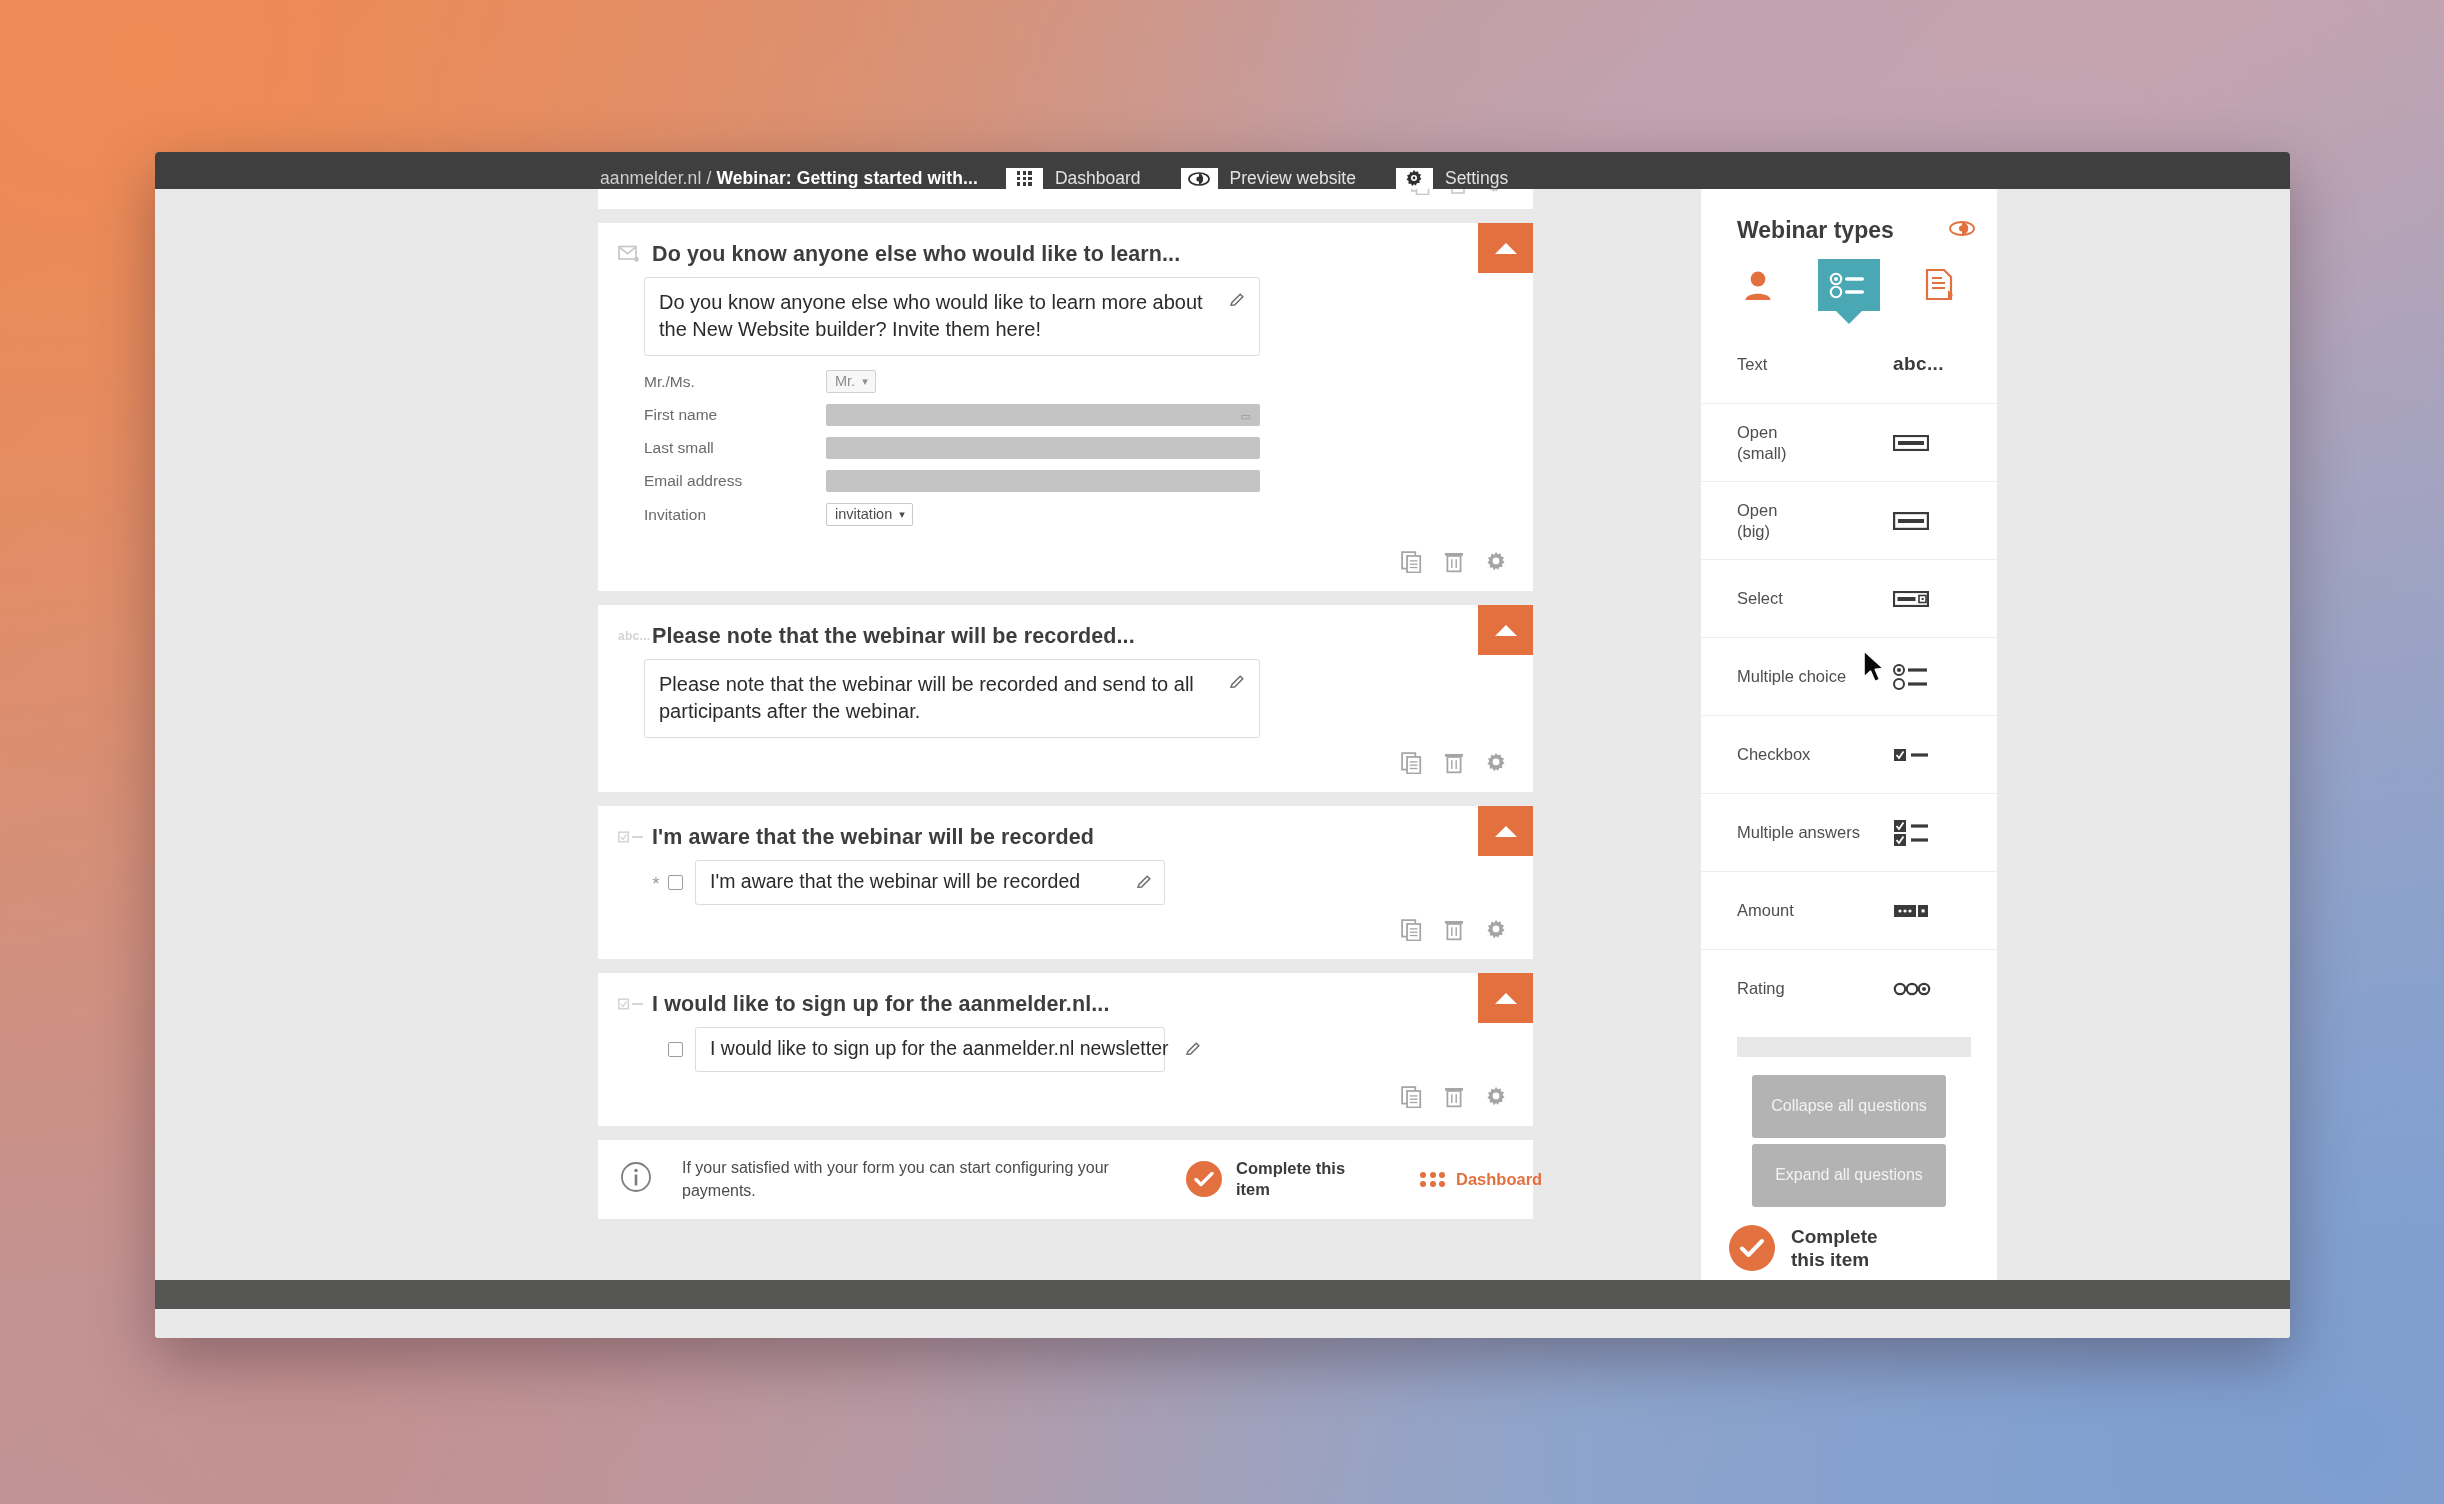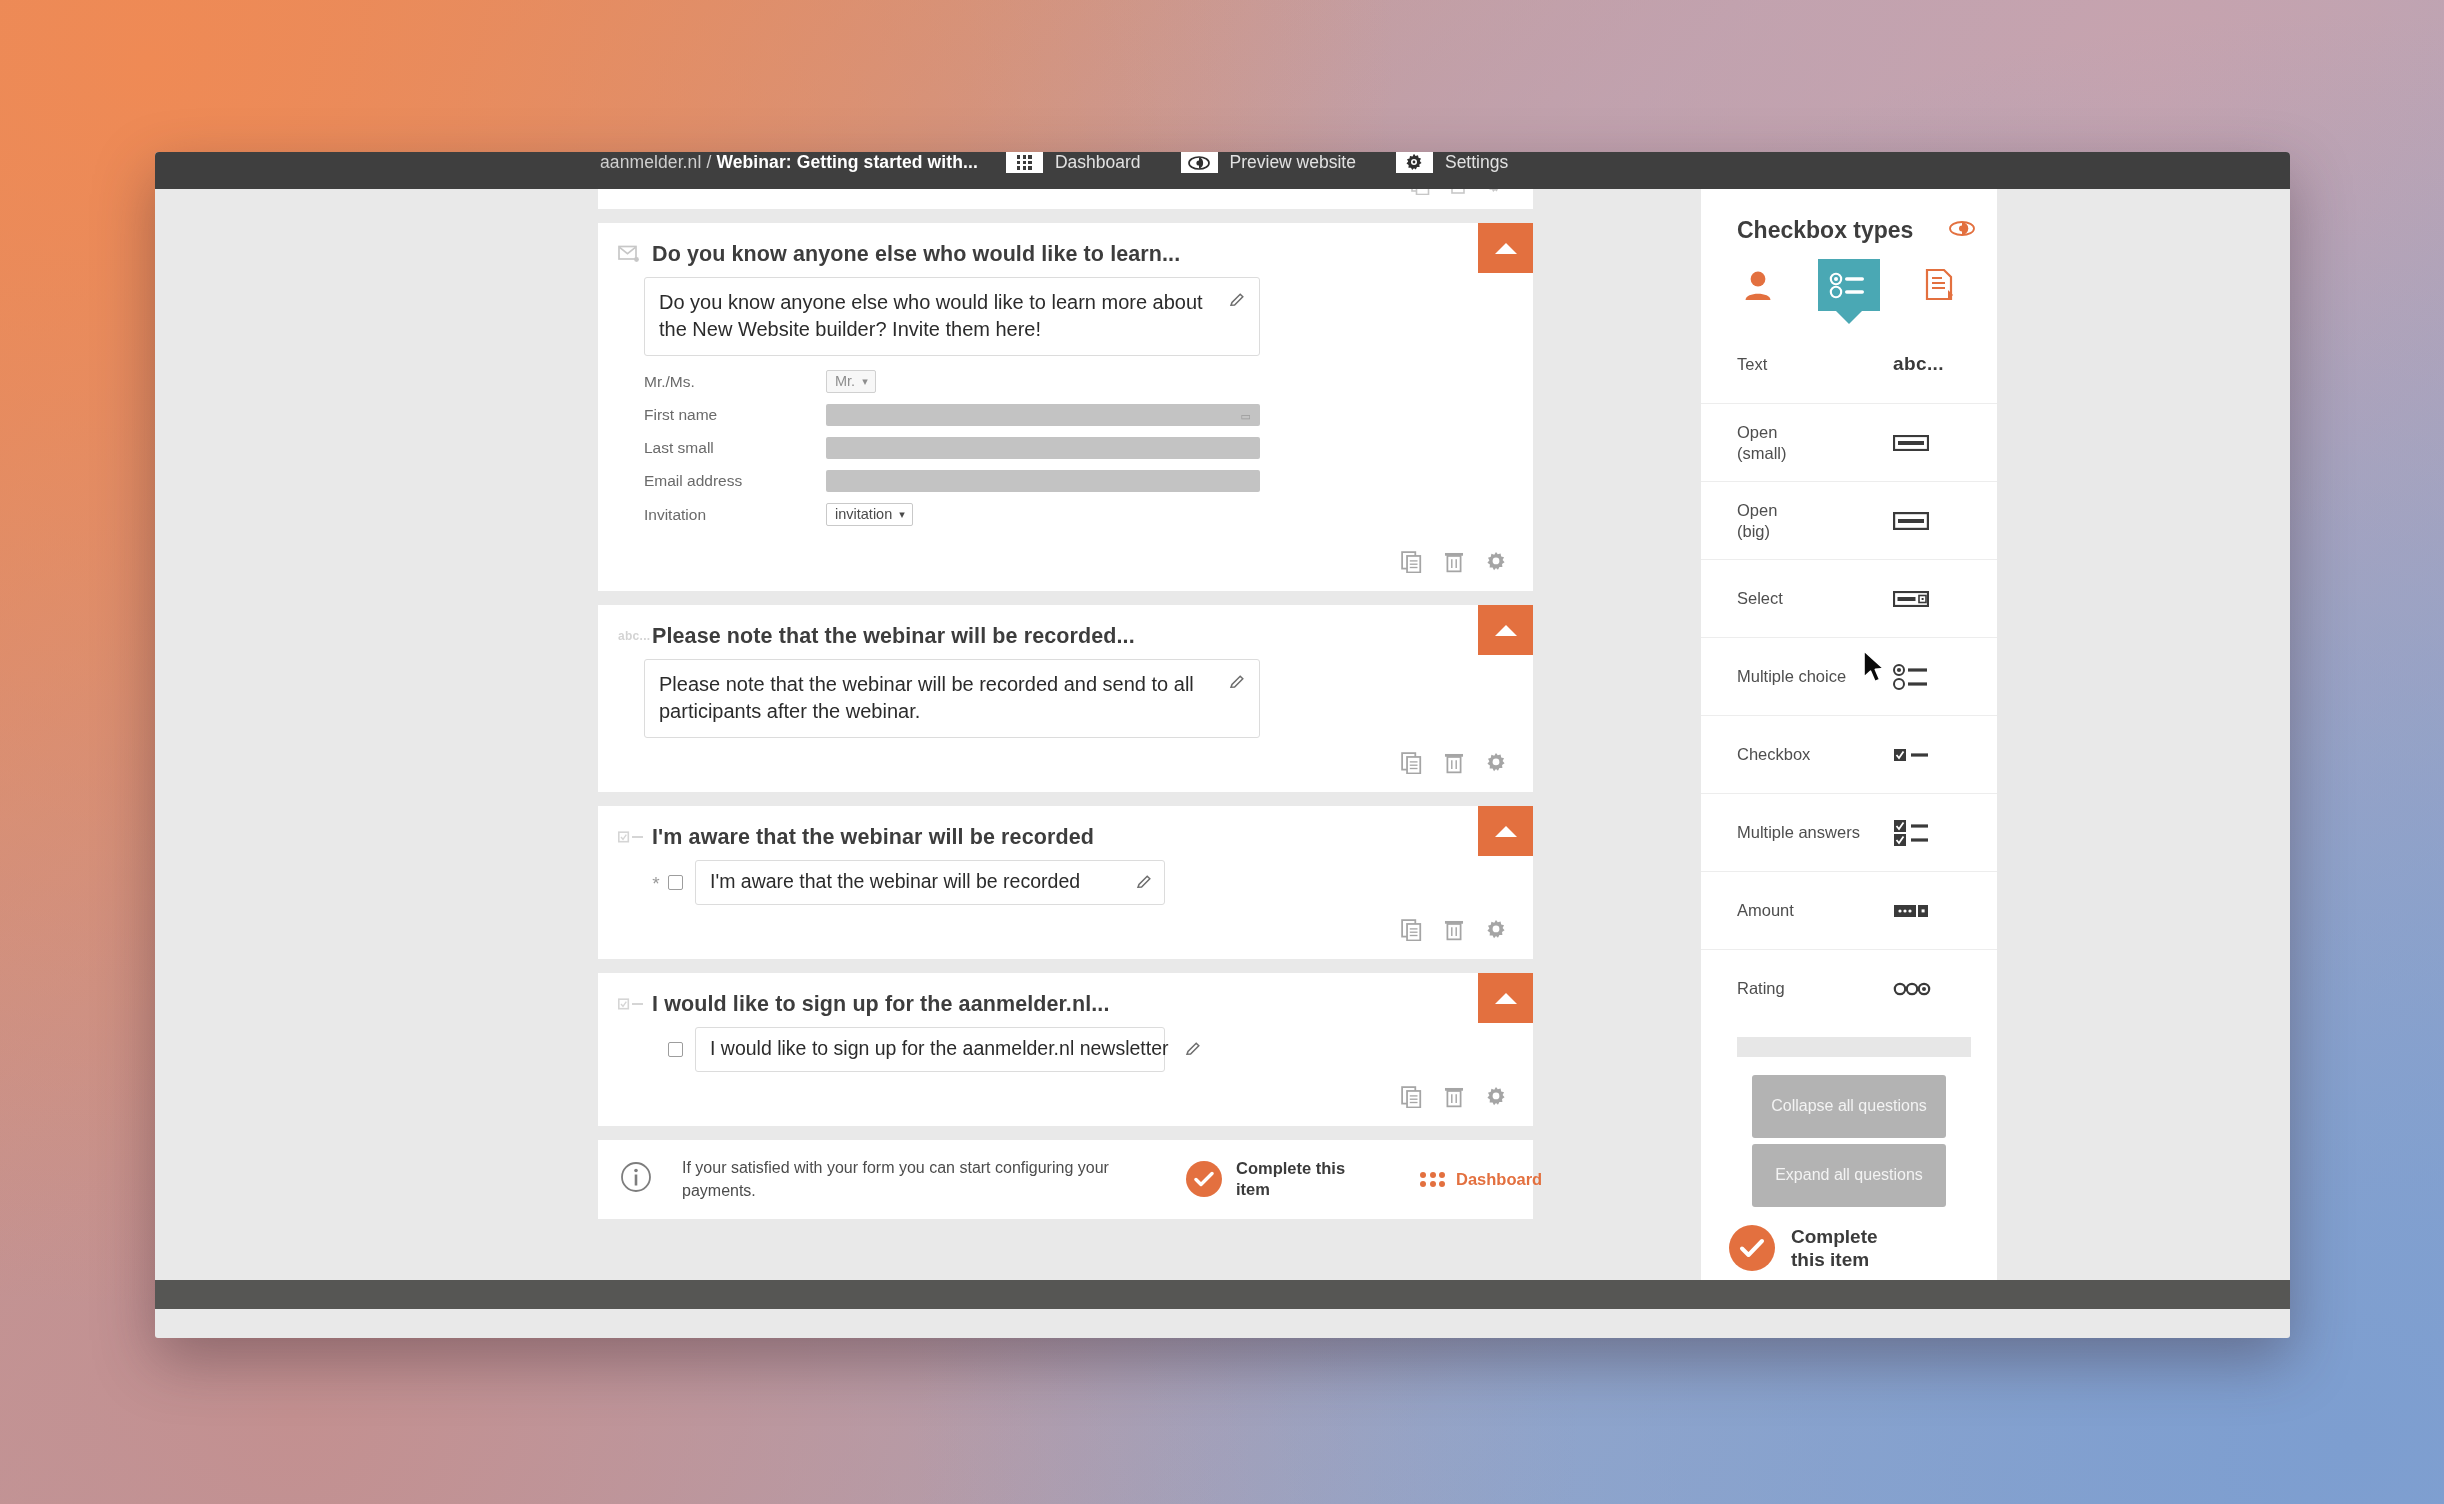--- a/index.html
+++ b/index.html
@@ -36,21 +36,21 @@
     border-radius: 4px 4px 3px 3px;
     overflow: hidden;
   }
 
   
   #topbar {
     position: relative;
     height: 37px;
     background: #3f3f3f;
     display: flex;
-    align-items: flex-start;
+    align-items: flex-end;
     color: #e8e8e8;
     font-size: 17.5px;
   }
   .topbar-spacer { flex: 0 0 445px; }
 
   .crumb {
     display: flex;
     align-items: center;
     white-space: nowrap;
     letter-spacing: .1px;
@@ -799,21 +799,21 @@
               </span>
             <span class="dash-label">Dashboard</span>
           </span>
         </div>
 
       </div>
 
       <div id="sidebar">
 
         <div class="sb-head">
-          <span class="sb-title">Checkbox types</span>
+          <span class="sb-title">Webinar types</span>
           <span>
             <svg width="26" height="15" viewBox="0 0 26 15">
               <ellipse cx="13" cy="7.5" rx="12" ry="6.5" fill="none" stroke="#e3703f" stroke-width="1.8"></ellipse>
               <path d="M13 1.2 A6.3 6.3 0 0 1 13 13.8 Z" fill="#e3703f"></path>
               <circle cx="13" cy="7.5" r="3" fill="#e3703f"></circle>
             </svg>
           </span>
         </div>
 
         <div class="sb-tabs">

